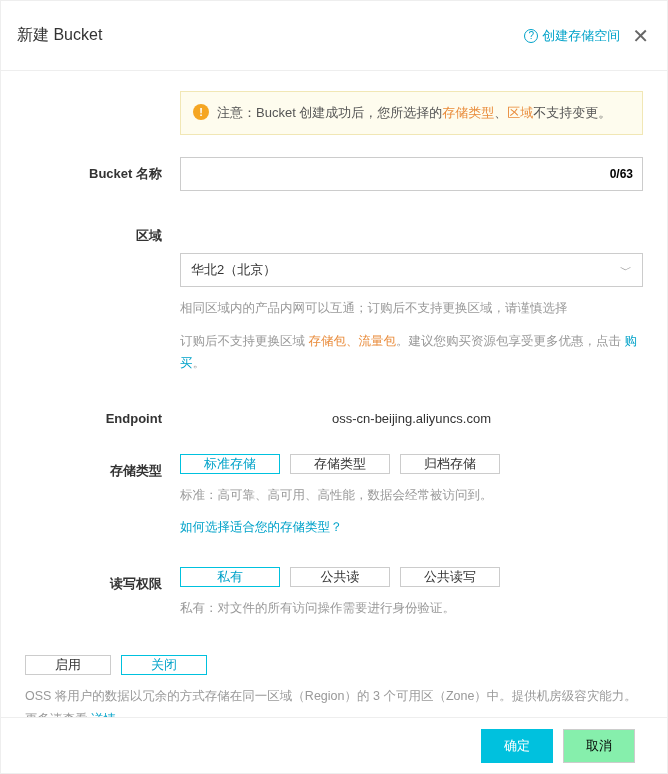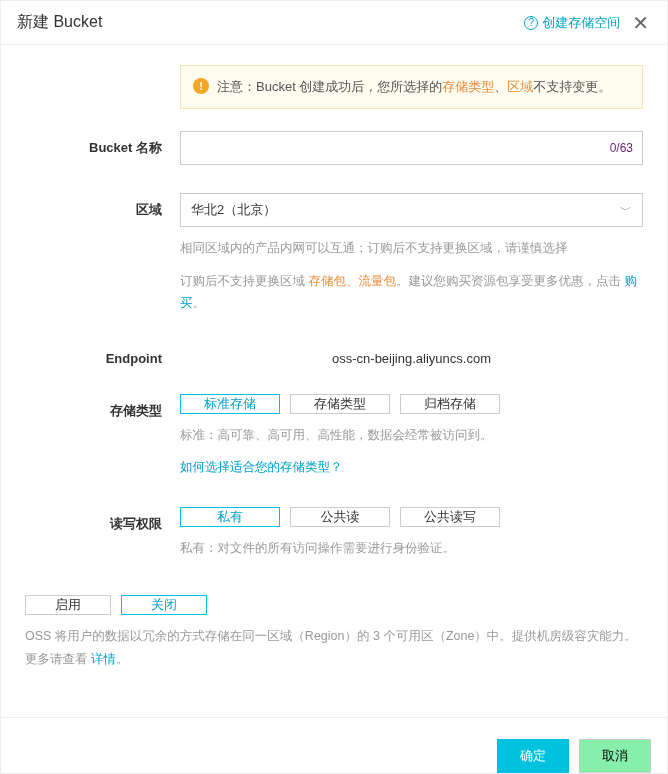--- a/index.html
+++ b/index.html
@@ -6,21 +6,21 @@
   body {
     margin: 0;
     font-family: "PingFang SC", "Microsoft YaHei", "Hiragino Sans GB", sans-serif;
     font-size: 13px;
     color: #333;
     background: #fff;
   }
   .modal { width: 668px; height: 774px; display: flex; flex-direction: column; border:1px solid #eee; }
   .header {
     display: flex; align-items: center; justify-content: space-between;
-    padding: 11px 16px; border-bottom: 1px solid #eee;
+    padding: 24px 16px; border-bottom: 1px solid #eee;
   }
   .title { font-size: 16px; color: #333; }
   .header-right { display:flex; align-items:center; gap:10px; }
   .help-link { display:flex; align-items:center; gap:4px; color:#00a2c9; cursor:pointer; font-size:13px; }
   .help-icon { width:14px;height:14px;border:1px solid #00a2c9;border-radius:50%;display:flex;align-items:center;justify-content:center;font-size:10px;color:#00a2c9;line-height:1;}
   .close-icon { font-size:20px; color:#666; cursor:pointer; line-height:1; padding:0 2px;}
   .body { flex:1; overflow:auto; padding: 20px 24px 10px 24px; }
   .alert {
     margin-left: 155px;
     background: #fefcee; border:1px solid #f1e7b5;
@@ -30,44 +30,45 @@
   .alert .em { color:#e98b3a; }
   .form { margin-top: 22px; }
   .row { display:flex; margin-bottom: 10px; }
   .label { width:155px; text-align:right; padding-right:18px; color:#333; padding-top:8px; flex-shrink:0;font-weight:bold;}
   .field { flex:1; }
   .input {
     width:100%; height:34px; border:1px solid #ccc; padding:0 10px;
     font-size:13px; outline:none;
   }
   .input-wrap { position:relative; }
-  .counter { position:absolute; right:10px; top:0; height:34px; display:flex;align-items:center; color:#701a75; font-size:12px;}
+  .counter { position:absolute; right:10px; top:0; height:34px; display:flex;align-items:center; color:#000000; font-size:12px;font-weight:bold;}
   .select {
     width:100%; height:34px; border:1px solid #ccc; padding:0 10px;
     display:flex; align-items:center; justify-content:space-between; cursor:pointer;
     color:#333;
+    margin-top:34px;
   }
   .chevron { color:#999; font-size:12px;}
   .hint { color:#999; margin-top:10px; line-height:1.8; font-size:12.5px;}
   .hint .em { color:#e98b3a; }
   .link { color:#00a2c9; cursor:pointer; }
   .static-value { padding-top:8px; color:#333;text-align:center;}
   .seg { display:flex; gap:10px; }
   .seg-btn {
     min-width:100px; height:20px; border:1px solid #ccc; background:#fff;
     display:flex;align-items:center;justify-content:center; cursor:pointer;
     color:#333; padding:0 14px;
   }
   .seg-btn.active { border-color:#00c1de; color:#00a2c9; }
   .seg-btn.sm { min-width:86px; }
   .row-gap { margin-top:28px; }
   .big-gap { margin-top:36px; }
   .footer {
-    height:56px; border-top:1px solid #eee; display:flex; align-items:flex-end;
-    justify-content:flex-end; padding:0 16px; gap:0;
+    height:56px; border-top:1px solid #eee; display:flex; align-items:center;
+    justify-content:flex-end; padding:0 32px; gap:0;
   }
   .btn { height:34px; padding:0 22px; border:1px solid #ccc; background:#86efac; cursor:pointer; font-size:13px; margin-left:10px;}
   .btn-primary { background:#00c1de; border-color:#00c1de; color:#fff; }
 </style>
 </head>
 <body>
 
 <div class="modal">
   <div class="header">
     <div class="title">新建 Bucket</div>

